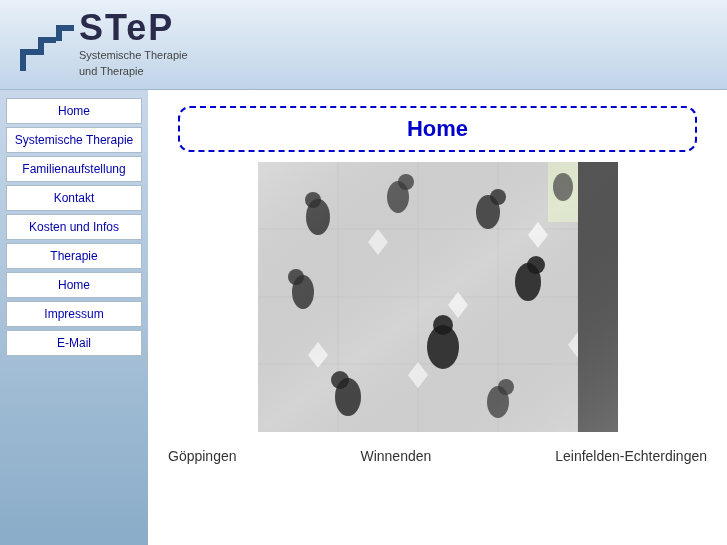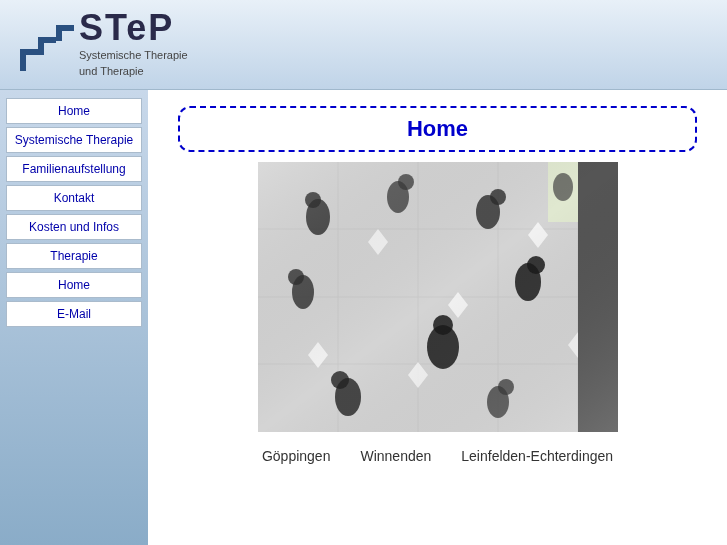--- a/index.html
+++ b/index.html
@@ -126,21 +126,21 @@
     }
 
     
     .crowd-svg {
       width: 100%;
       height: 100%;
     }
 
     .locations {
       display: flex;
-      justify-content: center;
+      justify-content: space-between;
       gap: 30px;
       margin-top: 6px;
     }
 
     .location-text {
       font-size: 14px;
       color: #333;
       font-family: Arial, sans-serif;
     }
 
@@ -176,20 +176,21 @@
 
     <nav class="sidebar">
 
     <a class="nav-item" href="#">Home</a>
         <a class="nav-item" href="#">Systemische Therapie</a>
         <a class="nav-item" href="#">Familienaufstellung</a>
         <a class="nav-item" href="#">Kontakt</a>
         <a class="nav-item" href="#">Kosten und Infos</a>
         <a class="nav-item" href="#">Therapie</a>
         <a class="nav-item" href="#">Home</a>
+        <a class="nav-item" href="#">Impressum</a>
         <a class="nav-item" href="#">E-Mail</a>
       </nav>
 
     <div class="content-area">
       <div class="page-title-box">
         <span class="page-title-text">Home</span>
       </div>
 
       <div class="main-image">
         

